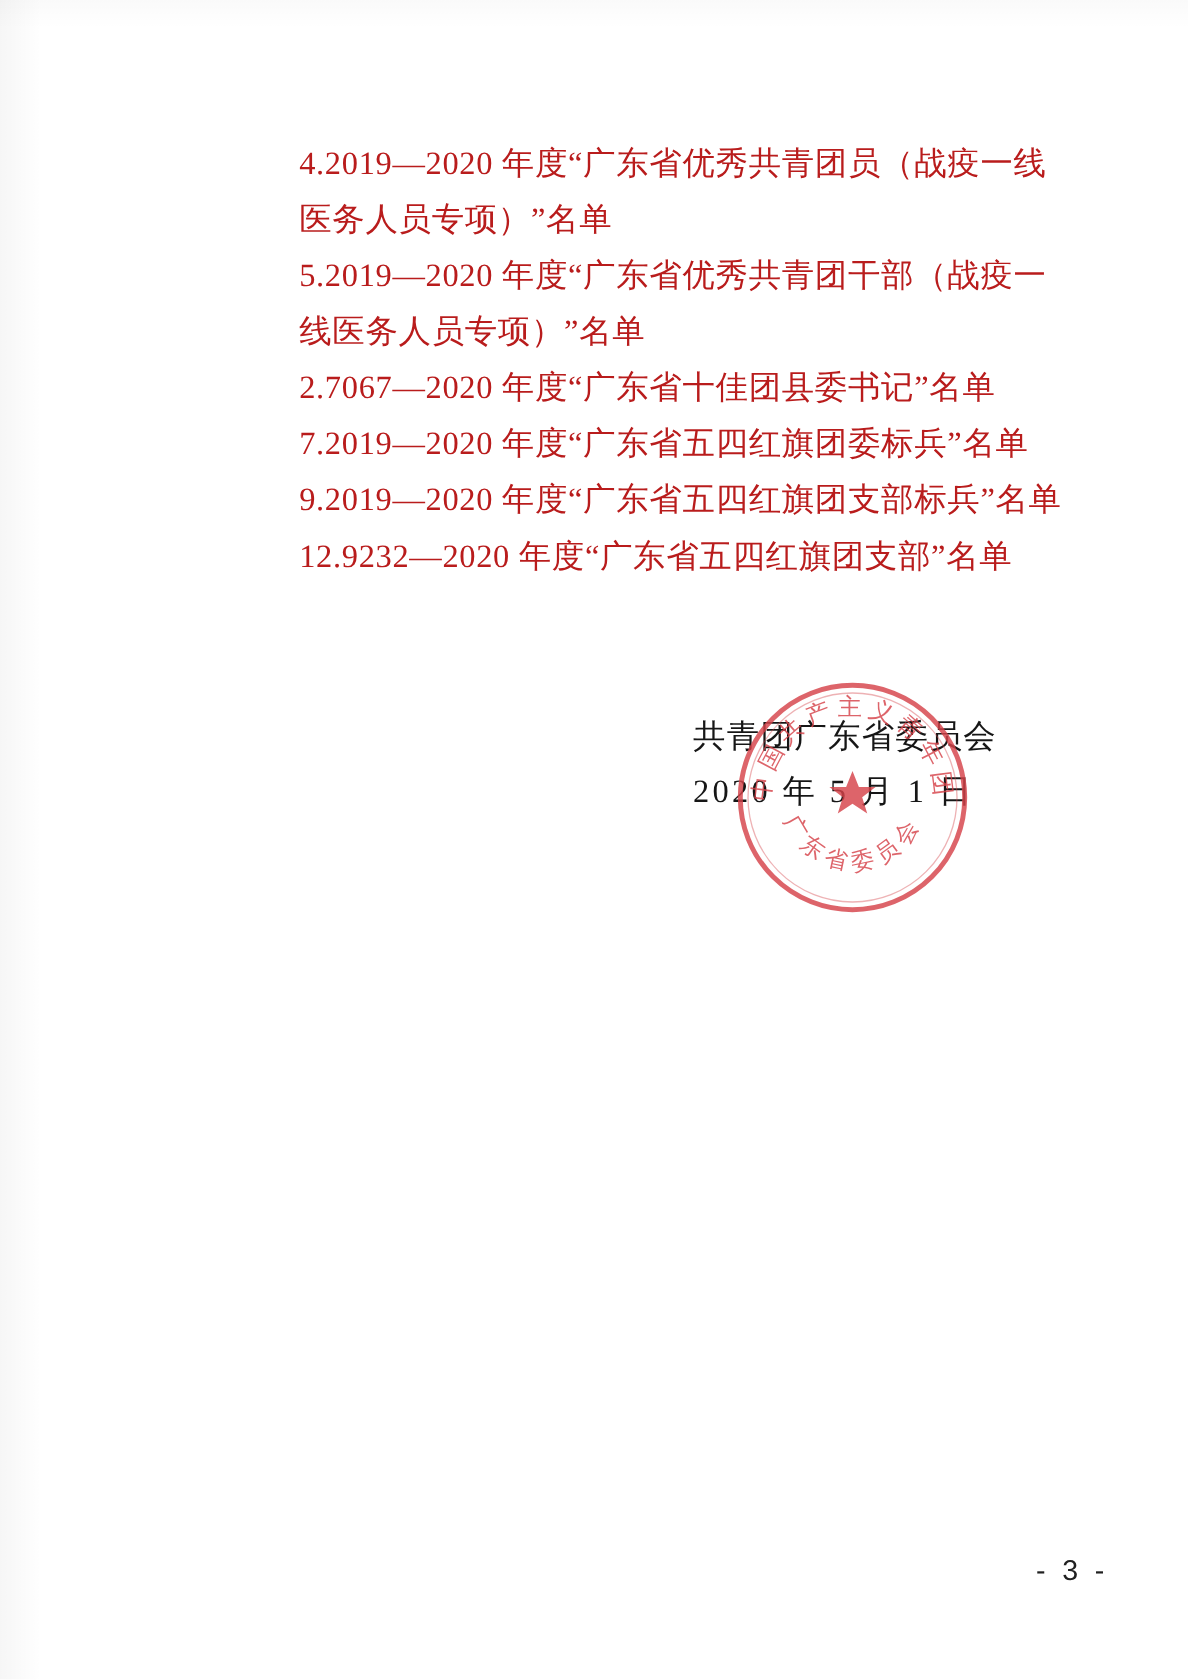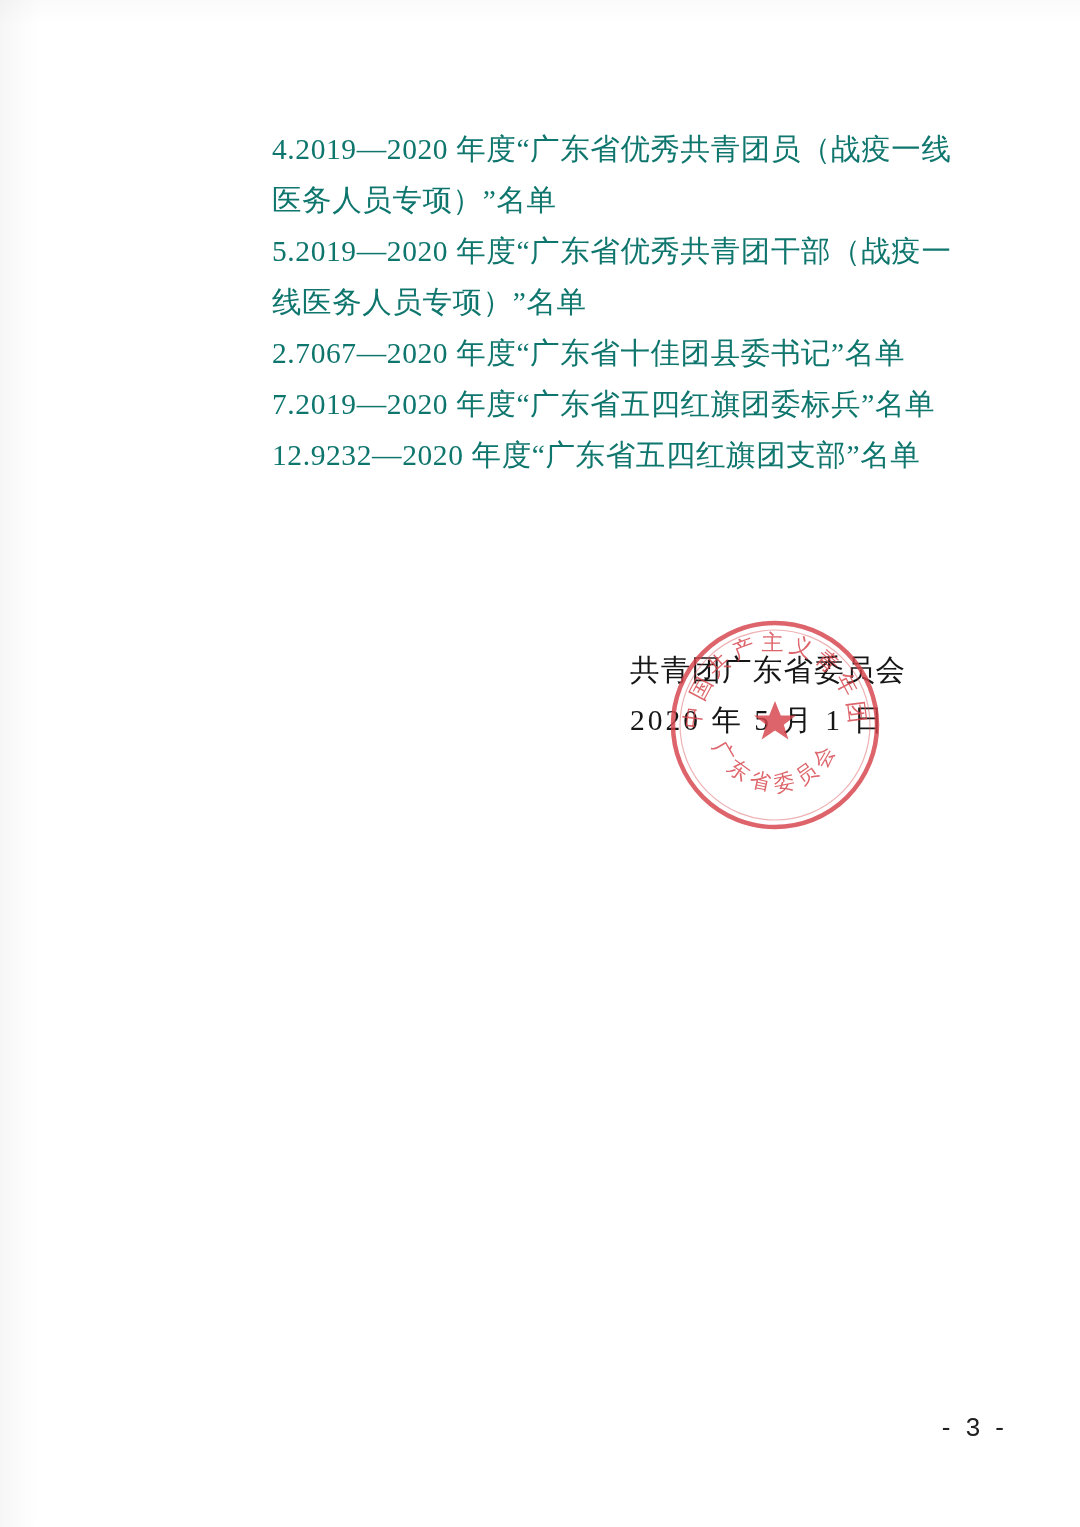--- a/index.html
+++ b/index.html
@@ -32,21 +32,21 @@
     position: absolute;
     left: 272px;
     top: 124px;
     width: 700px;
   }
   .doc-line {
     font-size: 29.5px;
     line-height: 51px;
     letter-spacing: 0.6px;
     white-space: nowrap;
-    color: #0f766e;
+    color: #b91c1c;
   }
   .doc-line.wrap {
     white-space: normal;
   }
   .signature-block {
     position: absolute;
     left: 630px;
     top: 645px;
     width: 340px;
     text-align: left;
@@ -86,20 +86,21 @@
 </head>
 <body>
 
 <div class="page">
 
   <div class="body-block">
     <div class="doc-line wrap">4.2019—2020 年度“广东省优秀共青团员（战疫一线医务人员专项）”名单</div>
     <div class="doc-line wrap">5.2019—2020 年度“广东省优秀共青团干部（战疫一线医务人员专项）”名单</div>
     <div class="doc-line">2.7067—2020 年度“广东省十佳团县委书记”名单</div>
     <div class="doc-line">7.2019—2020 年度“广东省五四红旗团委标兵”名单</div>
+    <div class="doc-line">9.2019—2020 年度“广东省五四红旗团支部标兵”名单</div>
     <div class="doc-line">12.9232—2020 年度“广东省五四红旗团支部”名单</div>
   </div>
 
   <div class="signature-block">
     <div class="sig-line">共青团广东省委员会</div>
     <div class="sig-line sig-date">2020 年 5 月 1 日</div>
   </div>
 
   <div class="seal">
     <svg width="214" height="214" viewBox="0 0 214 214" xmlns="http://www.w3.org/2000/svg">

